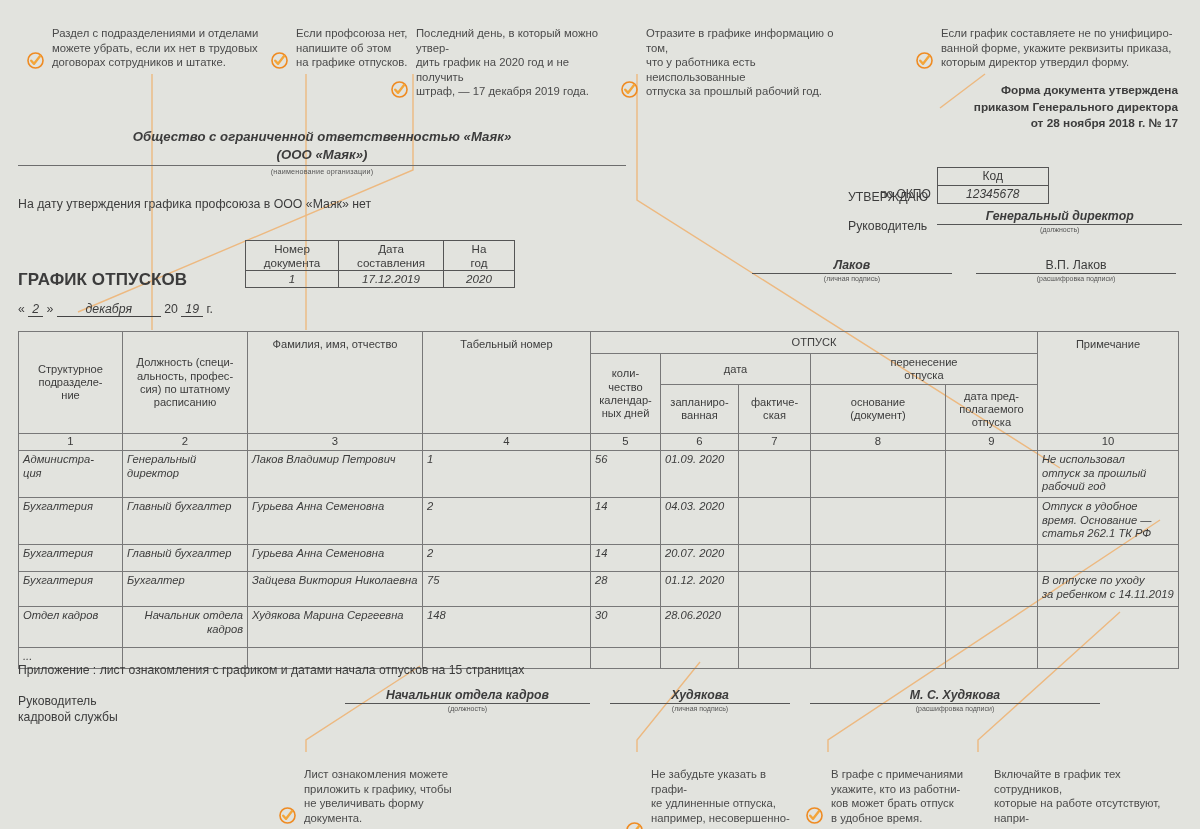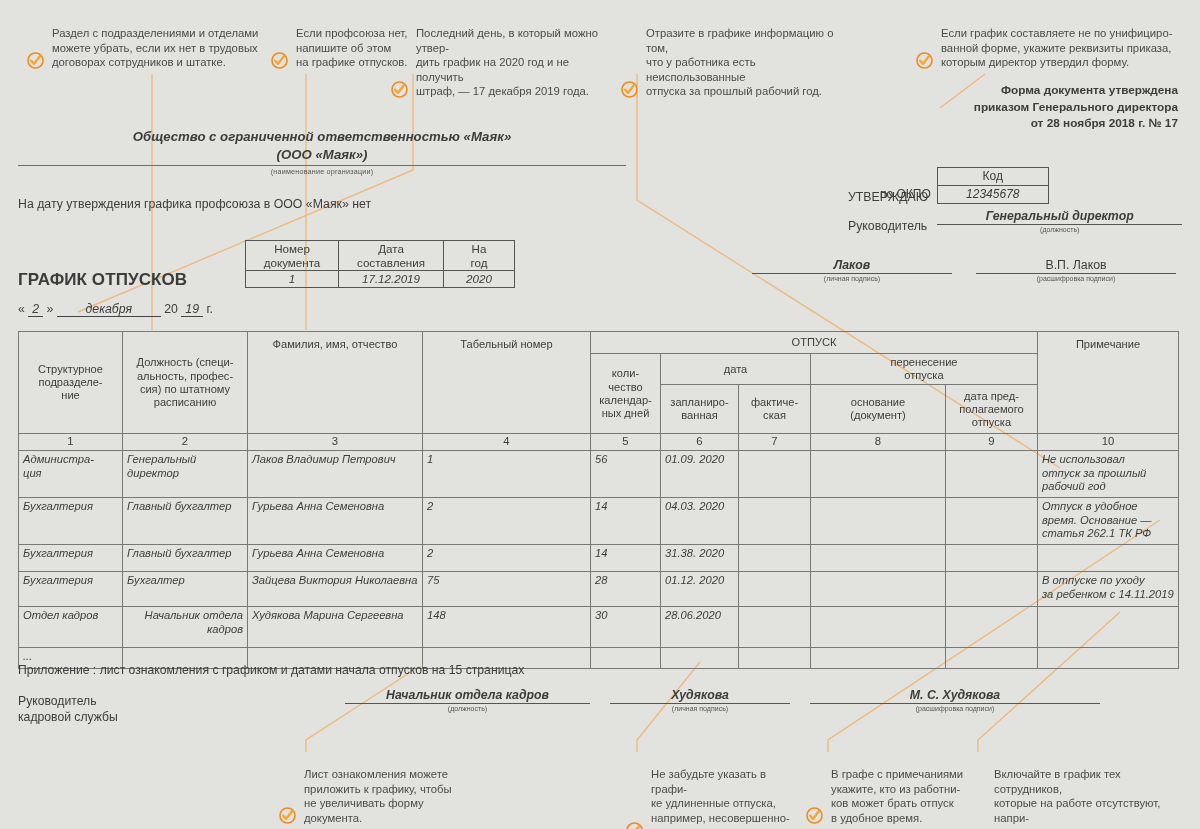--- a/index.html
+++ b/index.html
@@ -505,21 +505,21 @@
           <td style="white-space:pre-line;">Отпуск в удобное
 время. Основание —
 статья 262.1 ТК РФ</td>
         </tr>
         <tr class="datarow">
           <td class="short" style="white-space:pre-line;">Бухгалтерия</td>
           <td style="white-space:pre-line;">Главный бухгалтер</td>
           <td>Гурьева Анна Семеновна</td>
           <td>2</td>
           <td>14</td>
-          <td>31.38. 2020</td>
+          <td>20.07. 2020</td>
           <td></td>
           <td></td>
           <td></td>
           <td style="white-space:pre-line;"></td>
         </tr>
         <tr class="datarow">
           <td class="short" style="white-space:pre-line;height:30px;">Бухгалтерия</td>
           <td style="white-space:pre-line;">Бухгалтер</td>
           <td>Зайцева Виктория Николаевна</td>
           <td>75</td>

